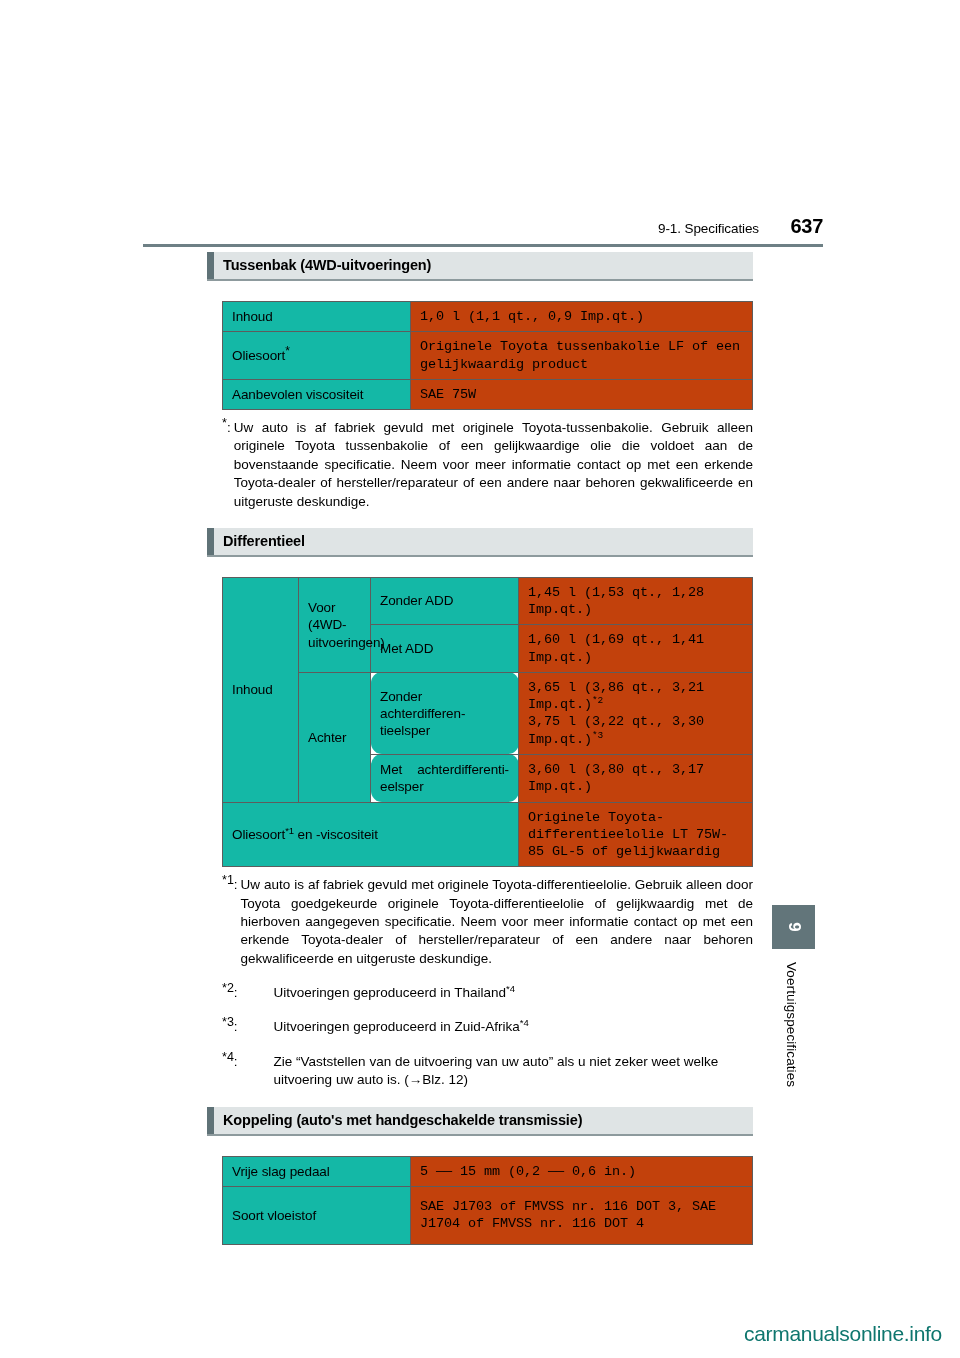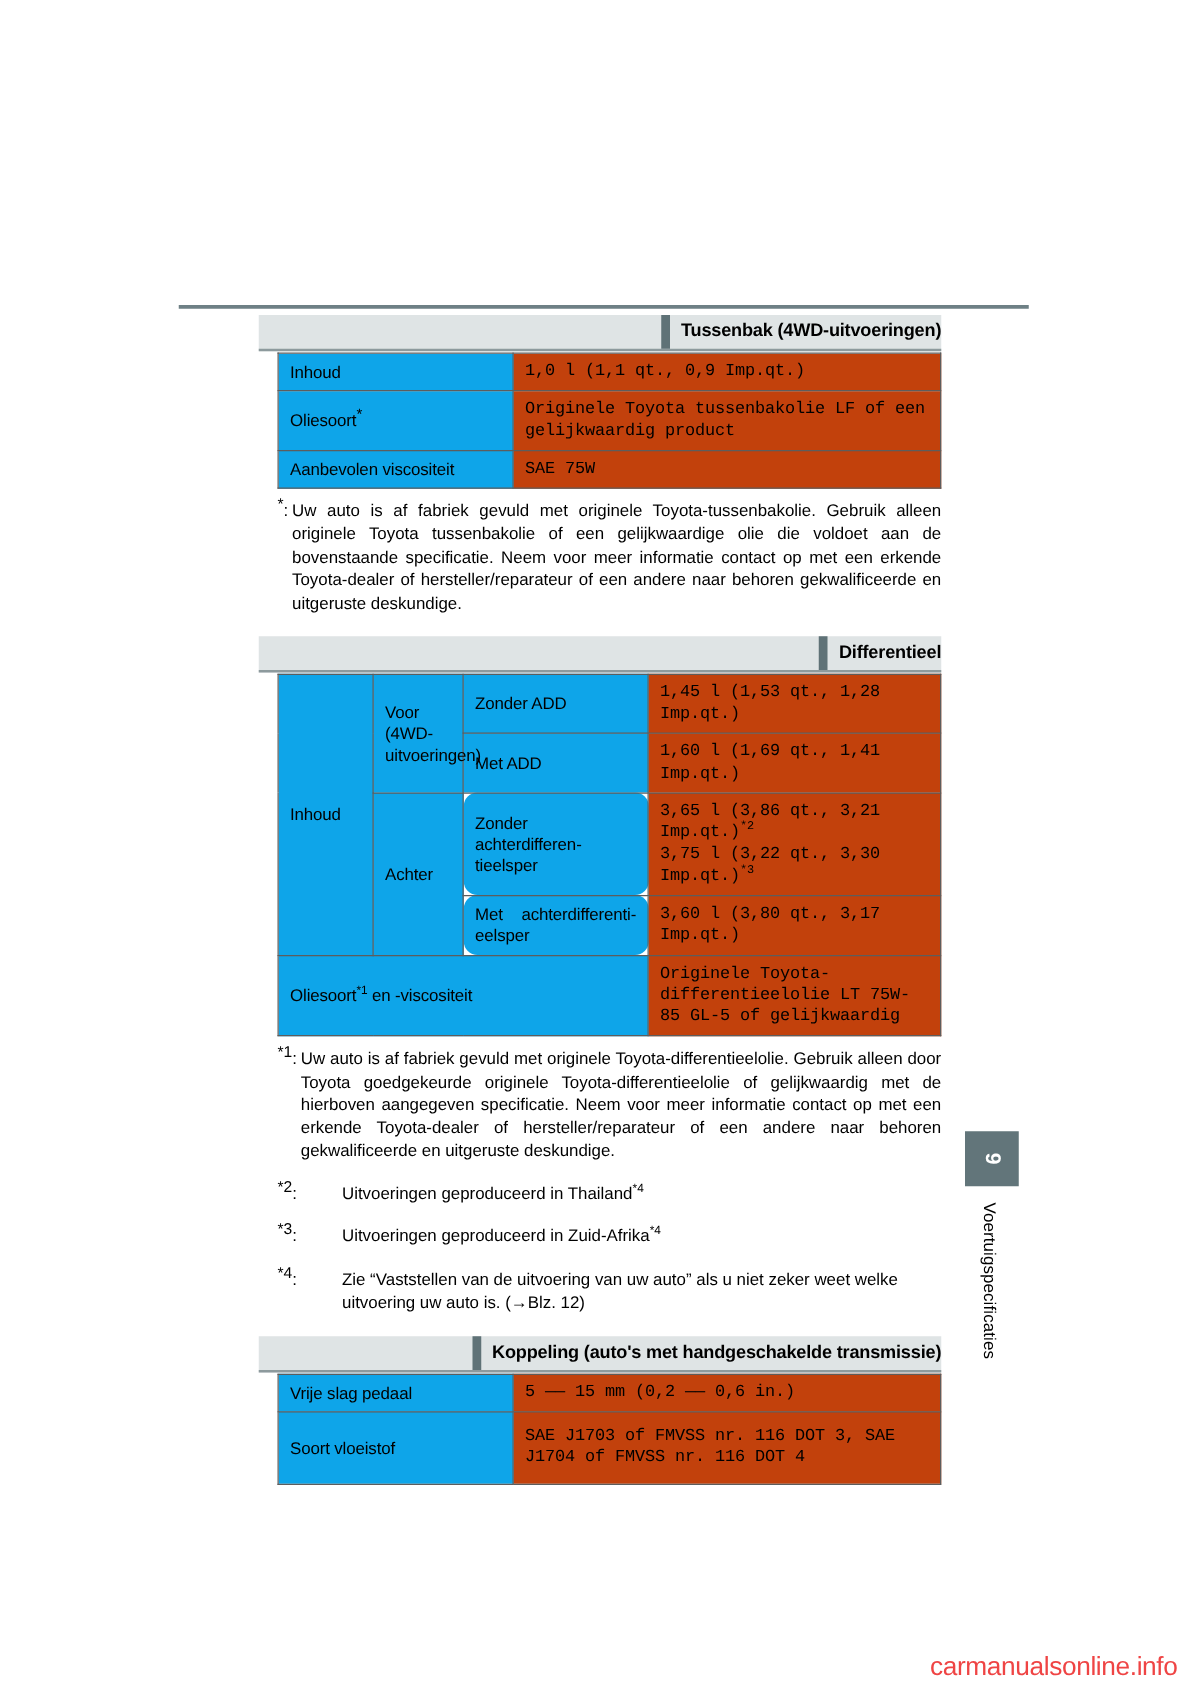--- a/index.html
+++ b/index.html
@@ -57,24 +57,23 @@
     left: 207px;
     top: 252px;
     width: 546px;
   }
 
   
   .section-bar {
     display: flex;
     align-items: stretch;
     height: 27px;
-    margin-bottom: 1px;
+    margin-bottom: 20px;
     background: #dfe4e5;
     border-bottom: 2px solid #8d9a9d;
-    justify-content: flex-end;
   }
   .section-accent {
     width: 7px;
     background: #5f7277;
     flex: 0 0 7px;
   }
   .section-title {
     font-size: 14.5px;
     font-weight: bold;
     line-height: 27px;
@@ -91,21 +90,21 @@
   }
   .spec-table td {
     border: 1px solid #5d5d5d;
     padding: 6px 9px;
     font-size: 13.5px;
     line-height: 1.28;
     vertical-align: middle;
     letter-spacing: -0.1px;
   }
   .lbl {
-    background: #0ea5e9;
+    background: #14b8a6;
   }
   .val {
     background: #c2410c;
     font-family: Liberation Mono, monospace;
   }
   .just {
     text-align: justify;
     text-align-last: justify;
     border-radius: 11px;
   }
@@ -176,29 +175,33 @@
     letter-spacing: 0.1px;
     white-space: nowrap;
   }
 
   
   .watermark {
     position: absolute;
     right: 18px;
     bottom: 12px;
     font-size: 21px;
-    color: #ef4444;
+    color: #0f766e;
     letter-spacing: -0.3px;
     margin-left: 48px;
   }
 </style>
 </head>
 <body>
 
 <div class="page-header">
+  <div class="hdr-line">
+    <div class="hdr-section">9-1. Specificaties</div>
+    <div class="hdr-pagenum">637</div>
+  </div>
   <div class="hdr-rule"></div>
 </div>
 
 <div class="content">
 
   <div class="section-bar">
     <div class="section-accent"></div>
     <div class="section-title">Tussenbak (4WD-uitvoeringen)</div>
   </div>
 

